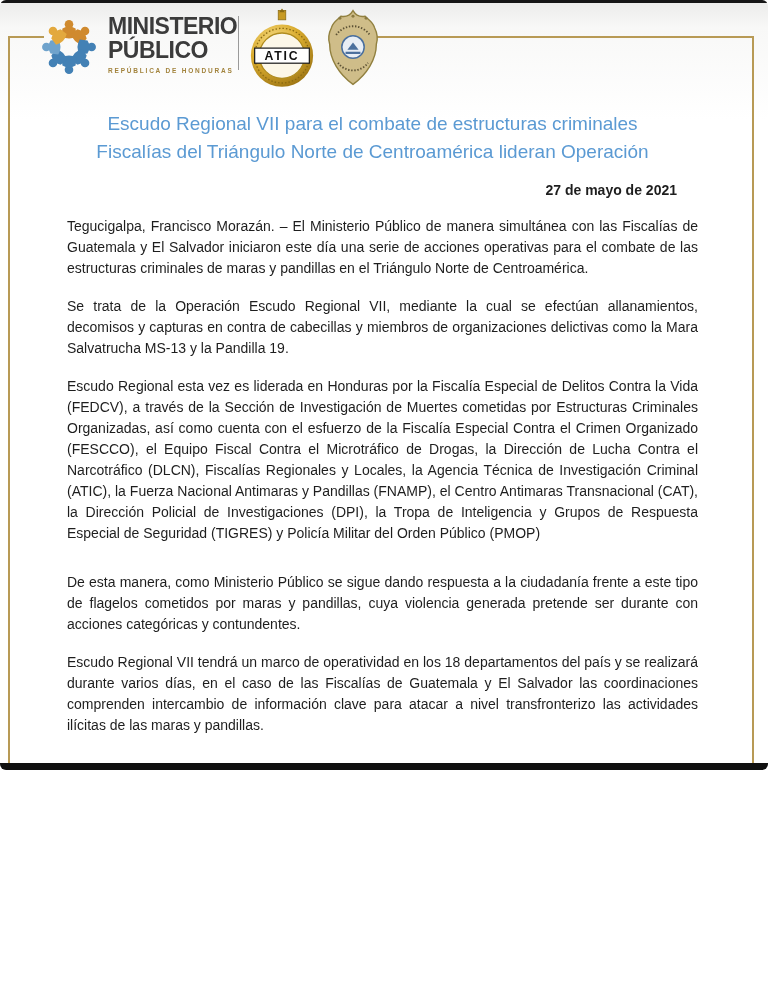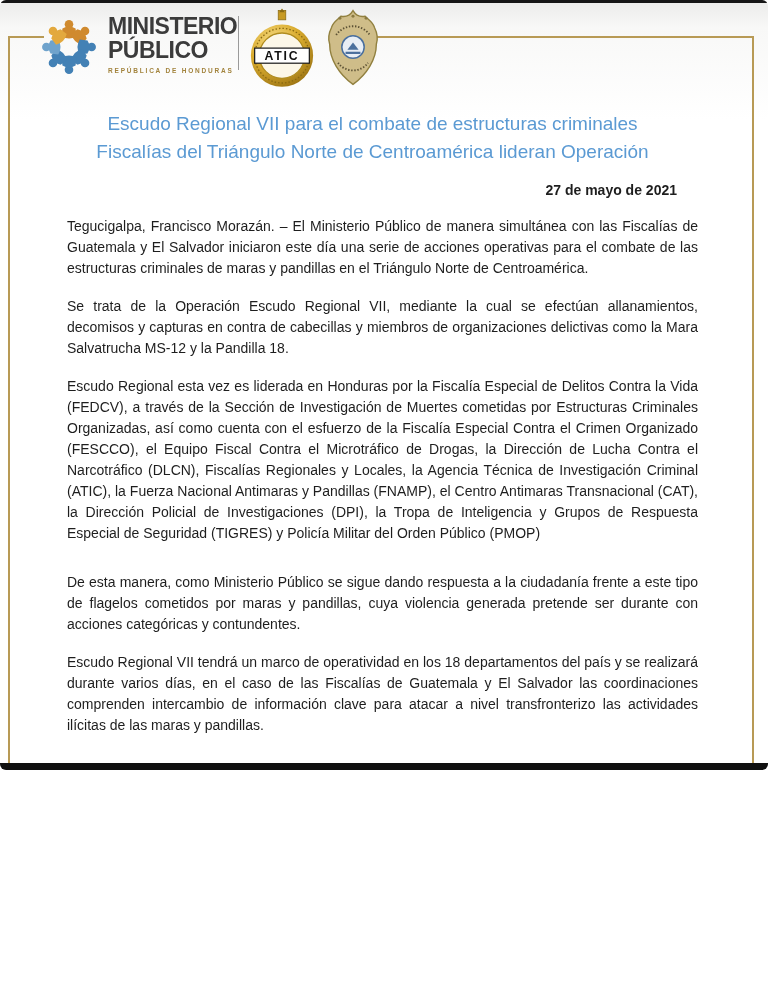--- a/index.html
+++ b/index.html
@@ -152,21 +152,21 @@
 
   <div class="doc-title">
     <div>Escudo Regional VII para el combate de estructuras criminales</div>
     <div>Fiscalías del Triángulo Norte de Centroamérica lideran Operación</div>
   </div>
 
   <div class="doc-date">27 de mayo de 2021</div>
 
   <div class="content">
     <p>Tegucigalpa, Francisco Morazán. – El Ministerio Público de manera simultánea con las Fiscalías de Guatemala y El Salvador iniciaron este día una serie de acciones operativas para el combate de las estructuras criminales de maras y pandillas en el Triángulo Norte de Centroamérica.</p>
-    <p>Se trata de la Operación Escudo Regional VII, mediante la cual se efectúan allanamientos, decomisos y capturas en contra de cabecillas y miembros de organizaciones delictivas como la Mara Salvatrucha MS-12 y la Pandilla 18.</p>
+    <p>Se trata de la Operación Escudo Regional VII, mediante la cual se efectúan allanamientos, decomisos y capturas en contra de cabecillas y miembros de organizaciones delictivas como la Mara Salvatrucha MS-13 y la Pandilla 19.</p>
     <p>Escudo Regional esta vez es liderada en Honduras por la Fiscalía Especial de Delitos Contra la Vida (FEDCV), a través de la Sección de Investigación de Muertes cometidas por Estructuras Criminales Organizadas, así como cuenta con el esfuerzo de la Fiscalía Especial Contra el Crimen Organizado (FESCCO), el Equipo Fiscal Contra el Microtráfico de Drogas, la Dirección de Lucha Contra el Narcotráfico (DLCN), Fiscalías Regionales y Locales, la Agencia Técnica de Investigación Criminal (ATIC), la Fuerza Nacional Antimaras y Pandillas (FNAMP), el Centro Antimaras Transnacional (CAT), la Dirección Policial de Investigaciones (DPI), la Tropa de Inteligencia y Grupos de Respuesta Especial de Seguridad (TIGRES) y Policía Militar del Orden Público (PMOP)</p>
     <p class="extra-gap">De esta manera, como Ministerio Público se sigue dando respuesta a la ciudadanía frente a este tipo de flagelos cometidos por maras y pandillas, cuya violencia generada pretende ser durante con acciones categóricas y contundentes.</p>
     <p>Escudo Regional VII tendrá un marco de operatividad en los 18 departamentos del país y se realizará durante varios días, en el caso de las Fiscalías de Guatemala y El Salvador las coordinaciones comprenden intercambio de información clave para atacar a nivel transfronterizo las actividades ilícitas de las maras y pandillas.</p>
   </div>
 
   <div class="footer-text">
     <span>MP INFORMATIVO</span><span class="sep">|</span><span>CORRUPCIÓN NO</span>
   </div>
 
   <div class="bar-bottom"></div>

